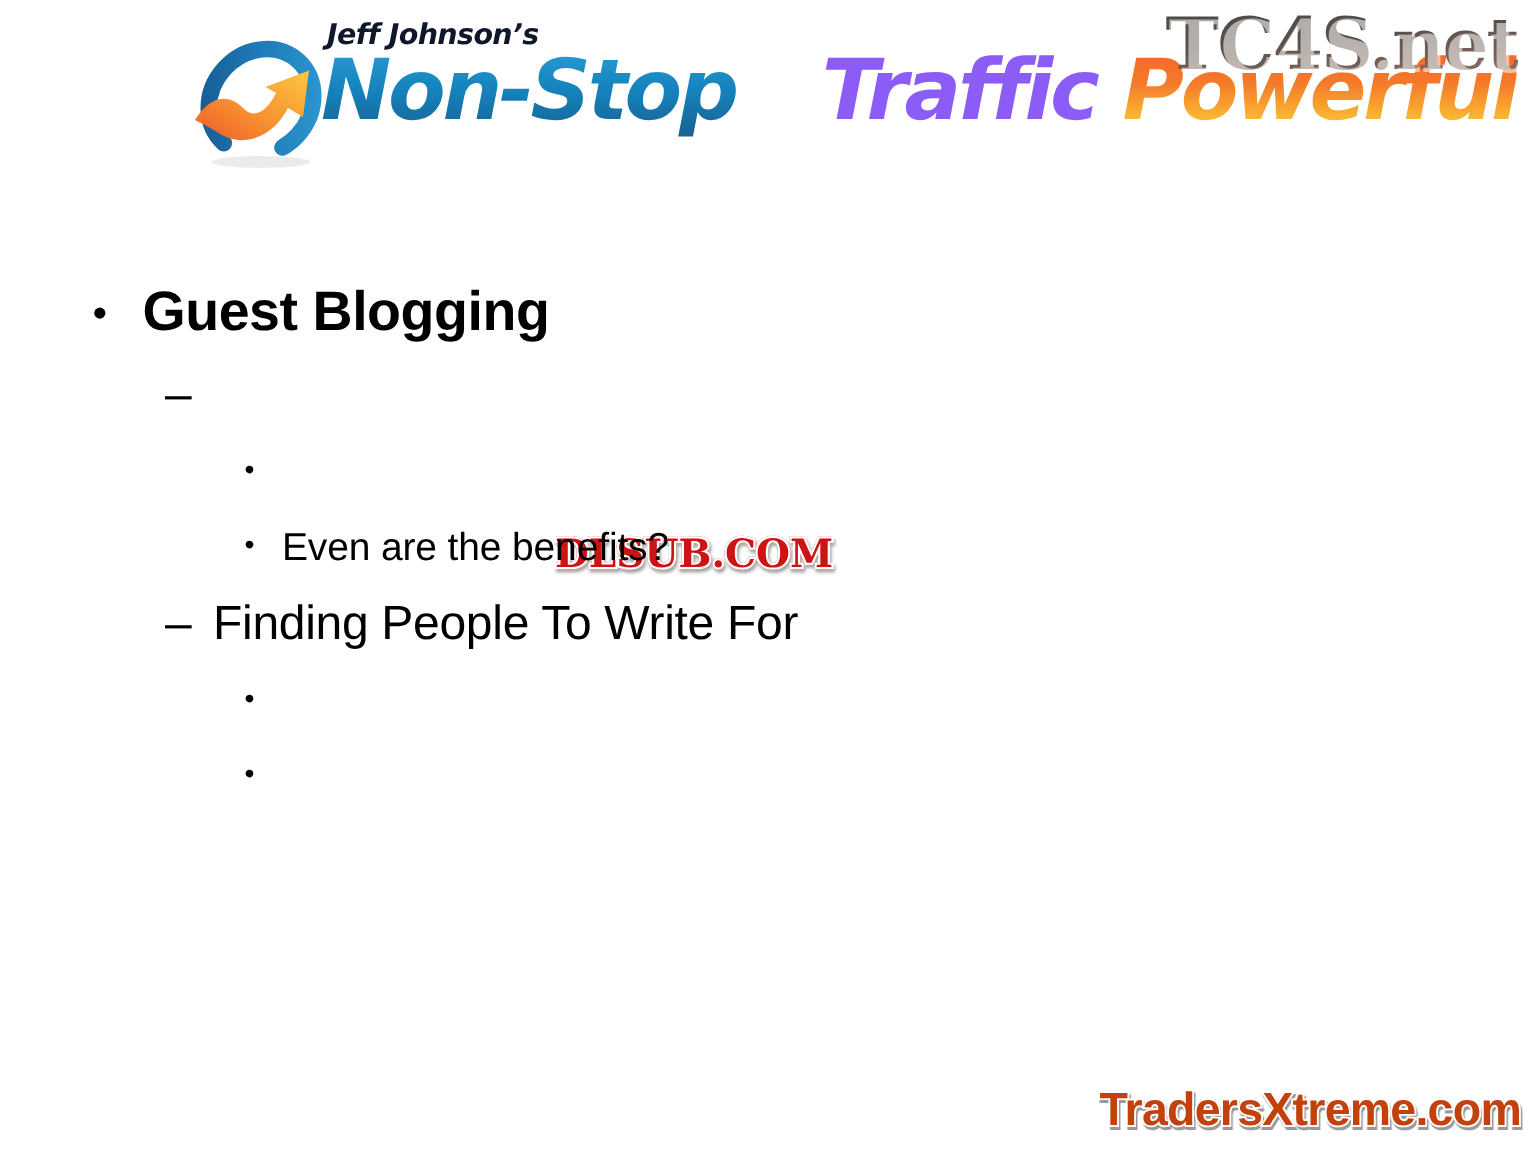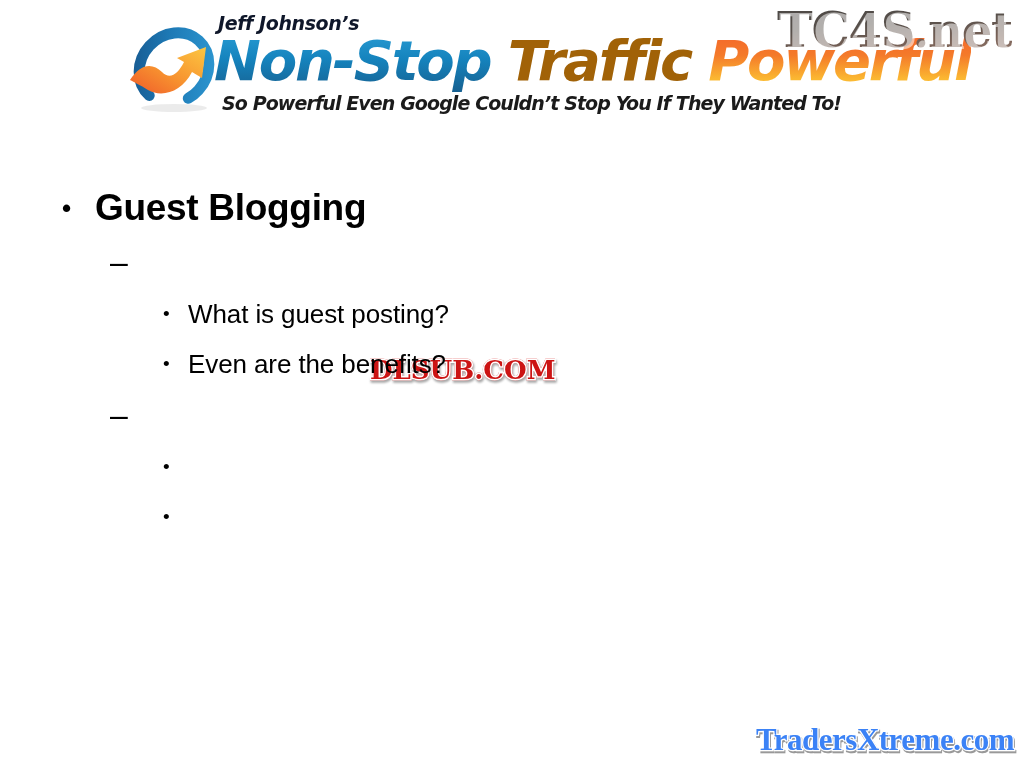--- a/index.html
+++ b/index.html
@@ -58,21 +58,22 @@
     white-space: nowrap;
     line-height: 62px;
   }
   #brand-title .w-nonstop {
     background: linear-gradient(180deg, #2b9fd6 0%, #1583bd 48%, #176090 100%);
     -webkit-background-clip: text;
     background-clip: text;
     color: transparent;
   }
   #brand-title .w-traffic {
-    color: #a16207;
+    color: #8b5cf6;
+    margin-left: 40px;
   }
   #brand-title .w-formula {
     background: linear-gradient(180deg, #f4622a 0%, #f47a2a 42%, #fbb731 78%, #fcc846 100%);
     -webkit-background-clip: text;
     background-clip: text;
     color: transparent;
   }
 
   #brand-tagline {
     position: absolute;
@@ -119,26 +120,26 @@
     background-clip: text;
     -webkit-text-stroke: 3px #ffffff;
     paint-order: stroke fill;
     filter: drop-shadow(1px 2px 1px rgba(0,0,0,0.35));
   }
 
   #watermark-traders {
     position: absolute;
     right: 10px;
     bottom: 10px;
-    font-family: Liberation Serif, serif;
+    font-family: Liberation Sans, sans-serif;
     font-size: 31px;
     font-weight: bold;
     letter-spacing: -0.5px;
     white-space: nowrap;
-    color: #3b82f6;
+    color: #c2410c;
     -webkit-text-stroke: 2.5px #ffffff;
     paint-order: stroke fill;
     filter: drop-shadow(1.5px 2px 0.5px rgba(0,0,0,0.40));
   }
 
   
   #slide-body {
     position: absolute;
     left: 0;
     top: 180px;
@@ -209,47 +210,46 @@
       <ellipse cx="52" cy="86" rx="33" ry="4" fill="#000000" opacity="0.08"></ellipse>
     </svg>
   </div>
 
   <div id="brand-byline">Jeff Johnson’s</div>
 
   <div id="brand-title">
     <span class="w-nonstop">Non-Stop</span><span>&nbsp;</span><span class="w-traffic">Traffic</span><span>&nbsp;</span><span class="w-formula">Powerful</span>
   </div>
 
-  <div id="brand-tagline">So Powerful Even Google Couldn’t Stop You If They Wanted To!</div>
 </div>
 
 <div id="watermark-tc4s">TC4S.net</div>
 
 <div id="watermark-dlsub">DLSUB.COM</div>
 
 <div id="watermark-traders">TradersXtreme.com</div>
 
 <div id="slide-body">
     <div class="outline-row level-1">
       <span class="marker">•</span>
       <span class="text">Guest Blogging</span>
     </div>
     <div class="outline-row level-2">
       <span class="marker">–</span>
     </div>
     <div class="outline-row level-3">
       <span class="marker">•</span>
-      <span class="text">What is guest posting?</span>
     </div>
     <div class="outline-row level-3">
       <span class="marker">•</span>
       <span class="text"> Even are the benefits?</span>
     </div>
     <div class="outline-row level-2">
       <span class="marker">–</span>
+      <span class="text">Finding People To Write For</span>
     </div>
     <div class="outline-row level-3">
       <span class="marker">•</span>
     </div>
     <div class="outline-row level-3">
       <span class="marker">•</span>
     </div>
   </div>
 
 </body></html>

